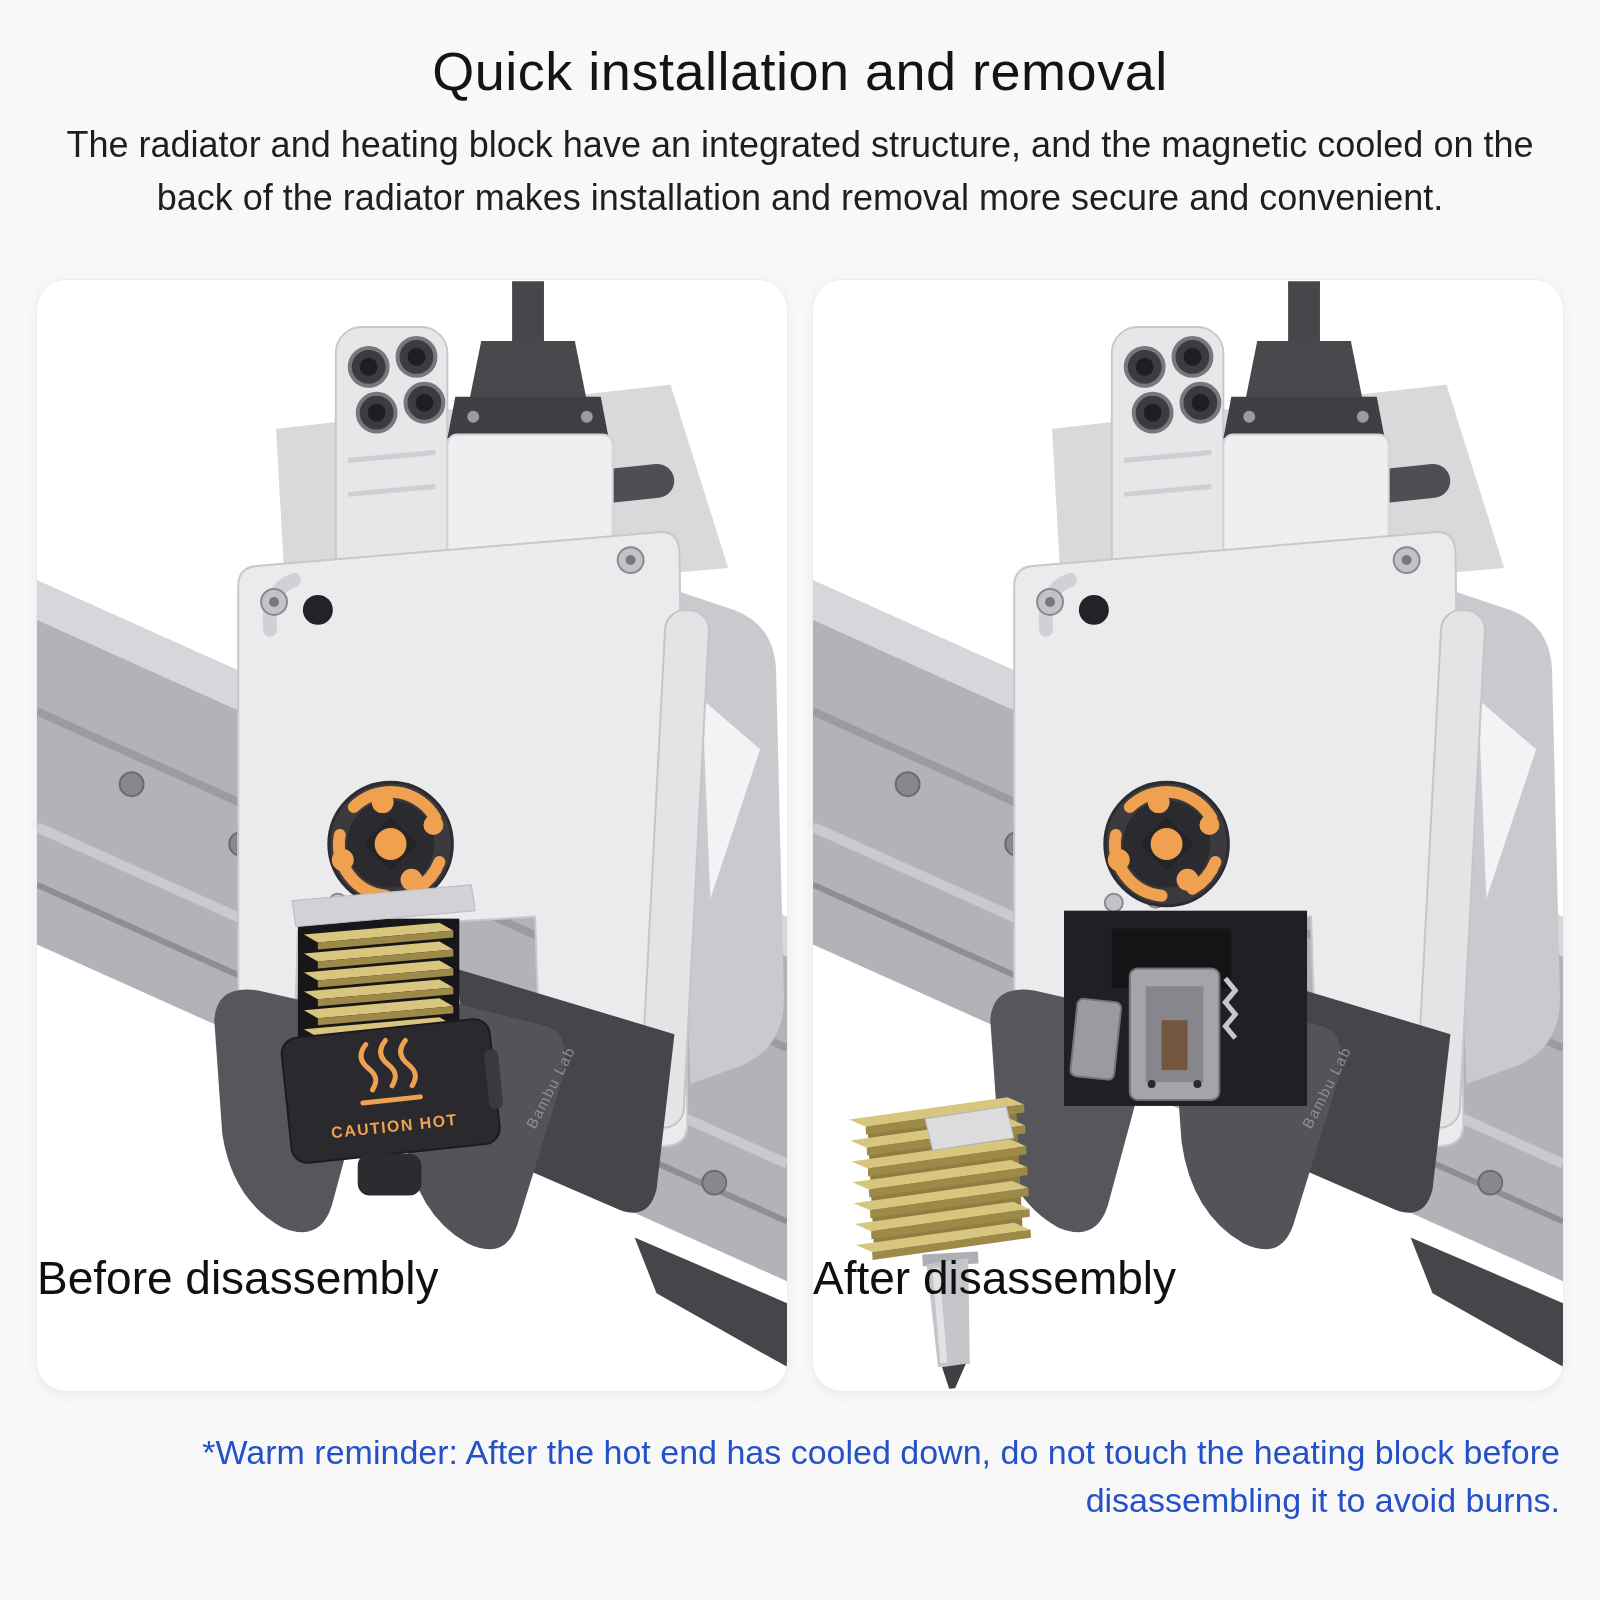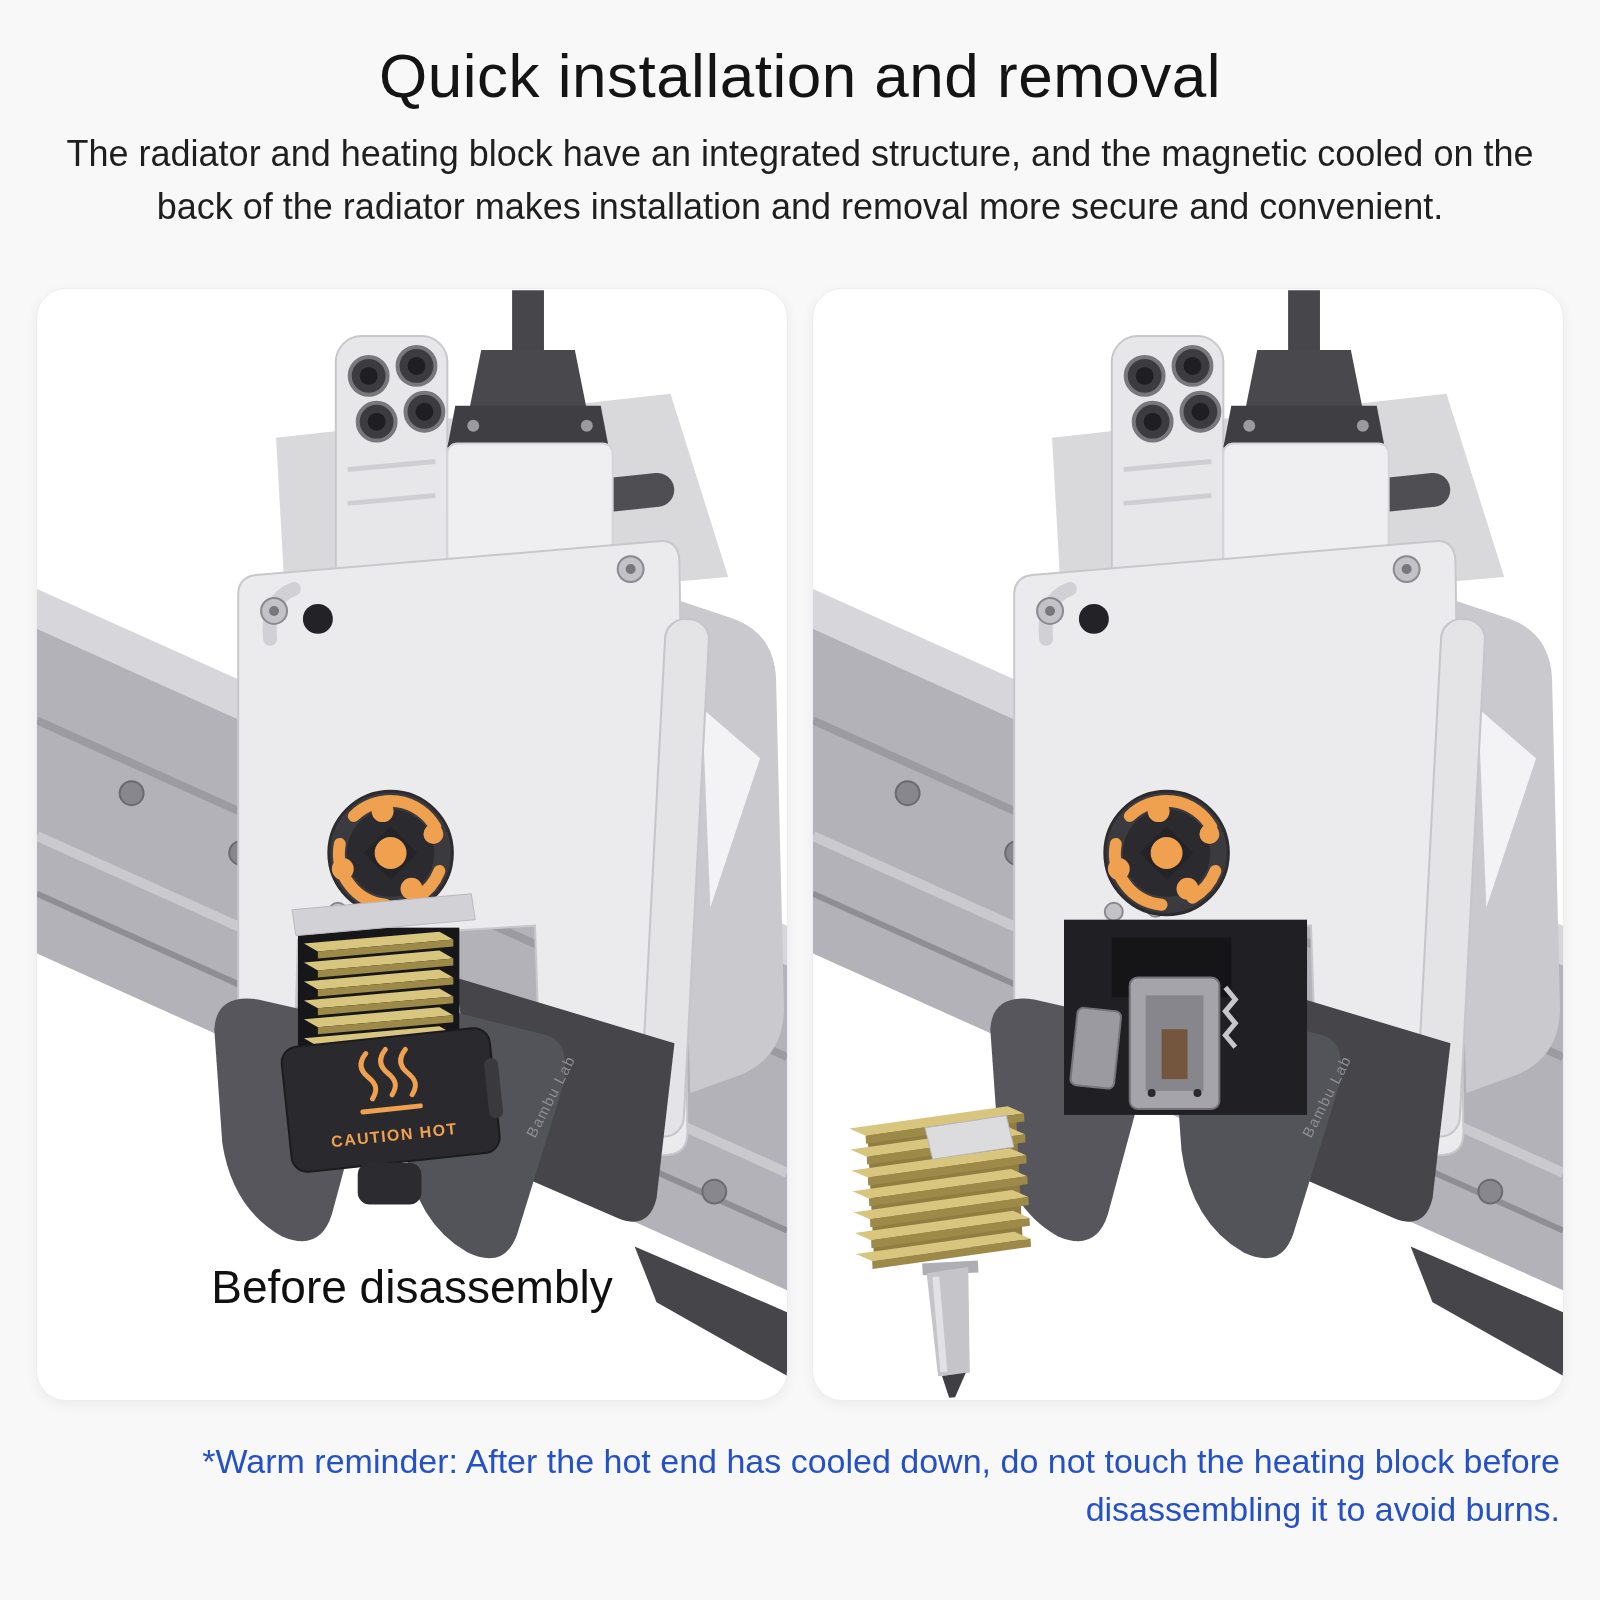--- a/index.html
+++ b/index.html
@@ -6,21 +6,21 @@
   body{
     width:1600px;height:1600px;
     background:#f8f8f9;
     font-family:"Liberation Sans", sans-serif;
     overflow:hidden;
     position:relative;
   }
   .page-title{
     margin:40px 0 0 0;
     text-align:center;
-    font-size:62px;
+    font-size:54px;
     font-weight:400;
     color:#141414;
     letter-spacing:.5px;
   }
   .page-desc{
     width:1470px;
     margin:16px auto 0 auto;
     text-align:center;
     font-size:36px;
     line-height:1.48;
@@ -46,21 +46,20 @@
   .scene{
     position:absolute;
     inset:0;
     width:100%;
     height:100%;
   }
   .card-label{
     position:absolute;
     left:0;right:0;
     bottom:86px;
-    text-align:center;
     font-size:46px;
     color:#101010;
   }
   .warning{
     width:1520px;
     margin:36px auto 0 auto;
     text-align:right;
     font-size:34px;
     font-weight:500;
     line-height:1.42;
@@ -259,19 +258,20 @@
         <use href="#th-before"></use>
       </svg>
       <div class="card-label">Before disassembly</div>
     </section>
 
     <section class="card">
       <svg class="scene" viewBox="0 0 753 1113" preserveAspectRatio="xMidYMid meet">
         <use href="#th-base"></use>
         <use href="#th-after"></use>
       </svg>
+      <div class="card-label">After disassembly</div>
     </section>
 
   </div>
 
   <p class="warning">*Warm reminder: After the hot end has cooled down, do not touch the heating block before disassembling it to avoid burns.</p>
 
 </div>
 
 </body></html>

